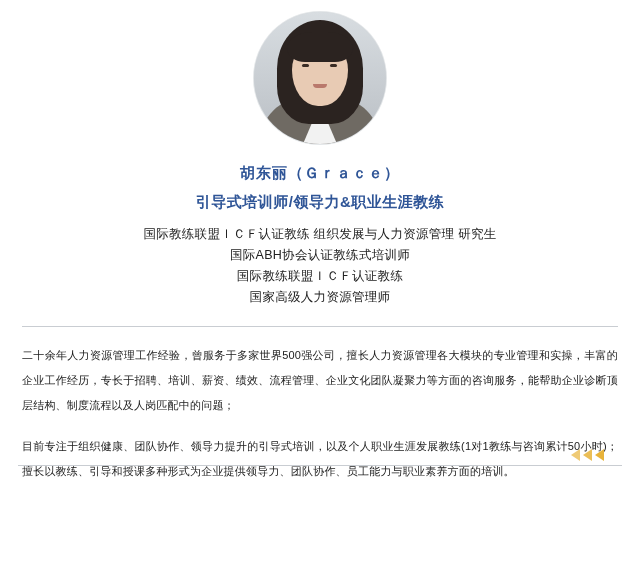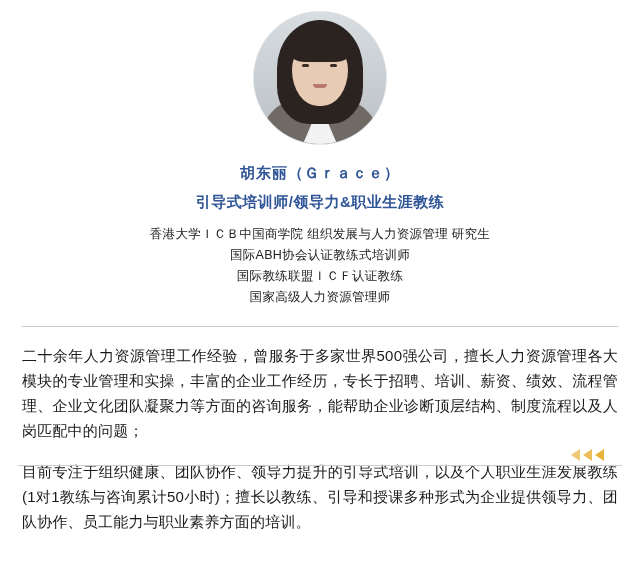--- a/index.html
+++ b/index.html
@@ -161,21 +161,21 @@
     background: #c9cdd2;
   }
 
   
   .body-copy {
     margin-top: 16px;
     padding: 0 4px;
   }
   .para {
     color: #1b1b1b;
-    font-size: 15px;
+    font-size: 11px;
     line-height: 25px;
     letter-spacing: 0.2px;
     text-align: justify;
     margin: 0 0 16px 0;
   }
 
   
   .bottom-bar {
     position: absolute;
     left: 18px;
@@ -226,21 +226,21 @@
       <div class="p-eye l"></div>
       <div class="p-eye r"></div>
       <div class="p-mouth"></div>
     </div>
   </div>
 
   <div class="headings">
     <div class="name">胡东丽（Ｇｒａｃｅ）</div>
     <div class="role">引导式培训师/领导力&amp;职业生涯教练</div>
     <div class="credentials">
-      <div class="cred-line">香港大学ＩＣＢ中国商学院 组织发展与人力资源管理 研究生</div>
+      <div class="cred-line">国际教练联盟ＩＣＦ认证教练 组织发展与人力资源管理 研究生</div>
       <div class="cred-line">国际ABH协会认证教练式培训师</div>
       <div class="cred-line">国际教练联盟ＩＣＦ认证教练</div>
       <div class="cred-line">国家高级人力资源管理师</div>
     </div>
   </div>
 
   <div class="divider"></div>
 
   <div class="body-copy">
     <p class="para">二十余年人力资源管理工作经验，曾服务于多家世界500强公司，擅长人力资源管理各大模块的专业管理和实操，丰富的企业工作经历，专长于招聘、培训、薪资、绩效、流程管理、企业文化团队凝聚力等方面的咨询服务，能帮助企业诊断顶层结构、制度流程以及人岗匹配中的问题；</p>

